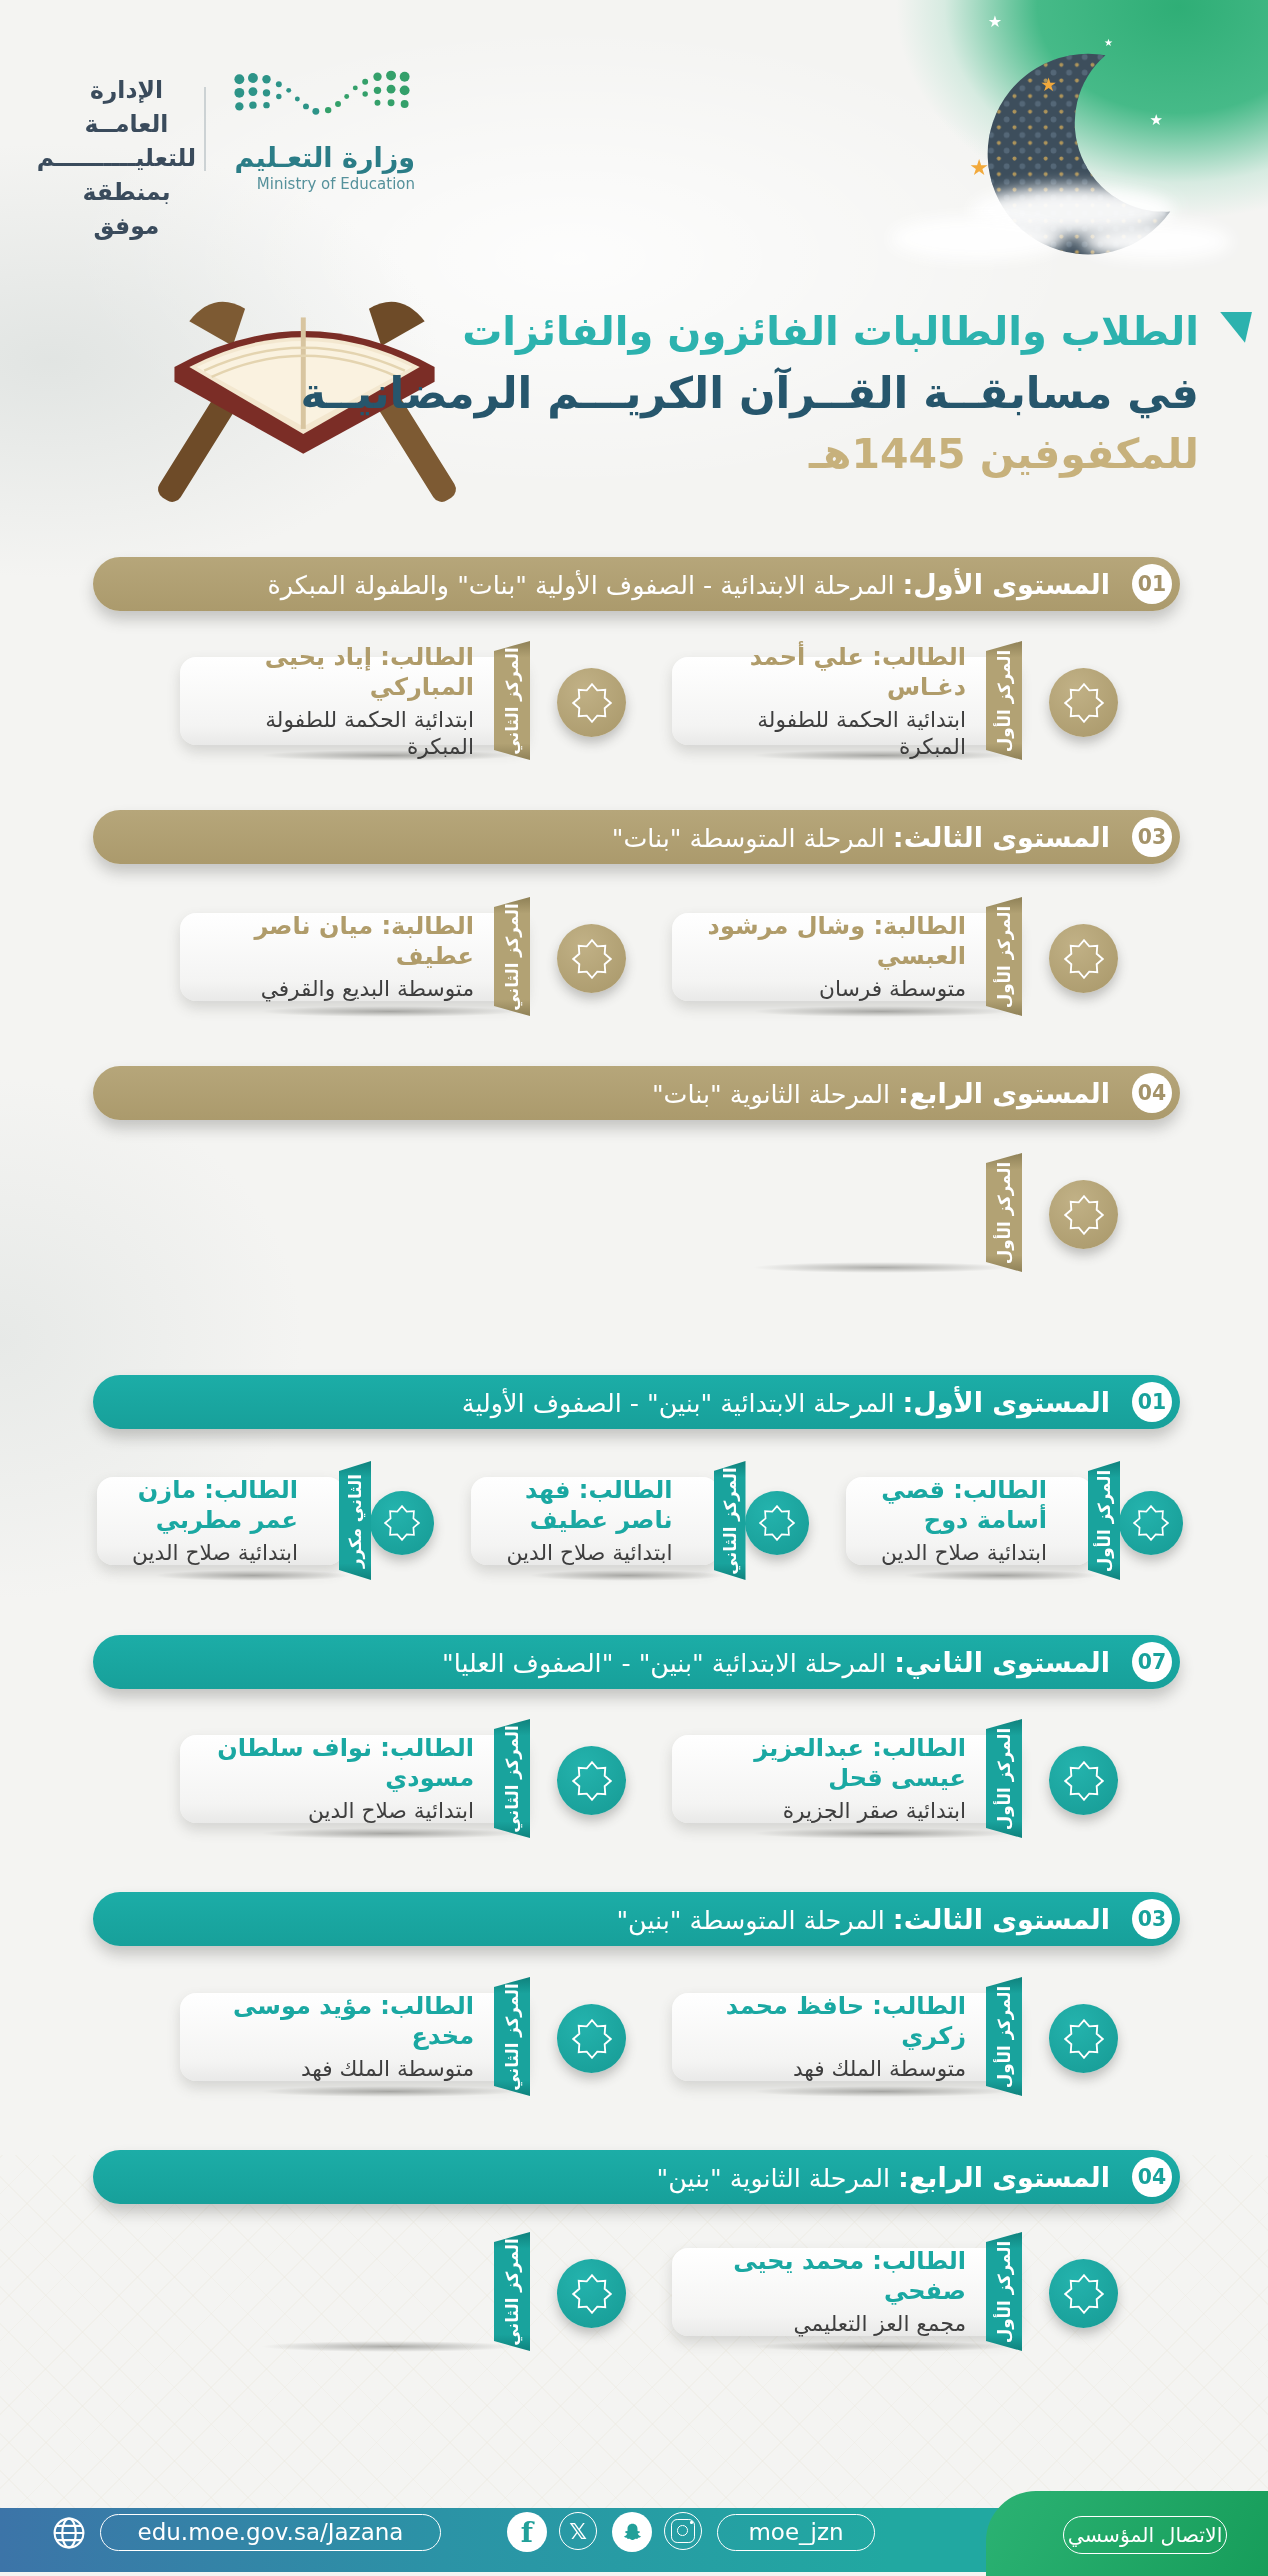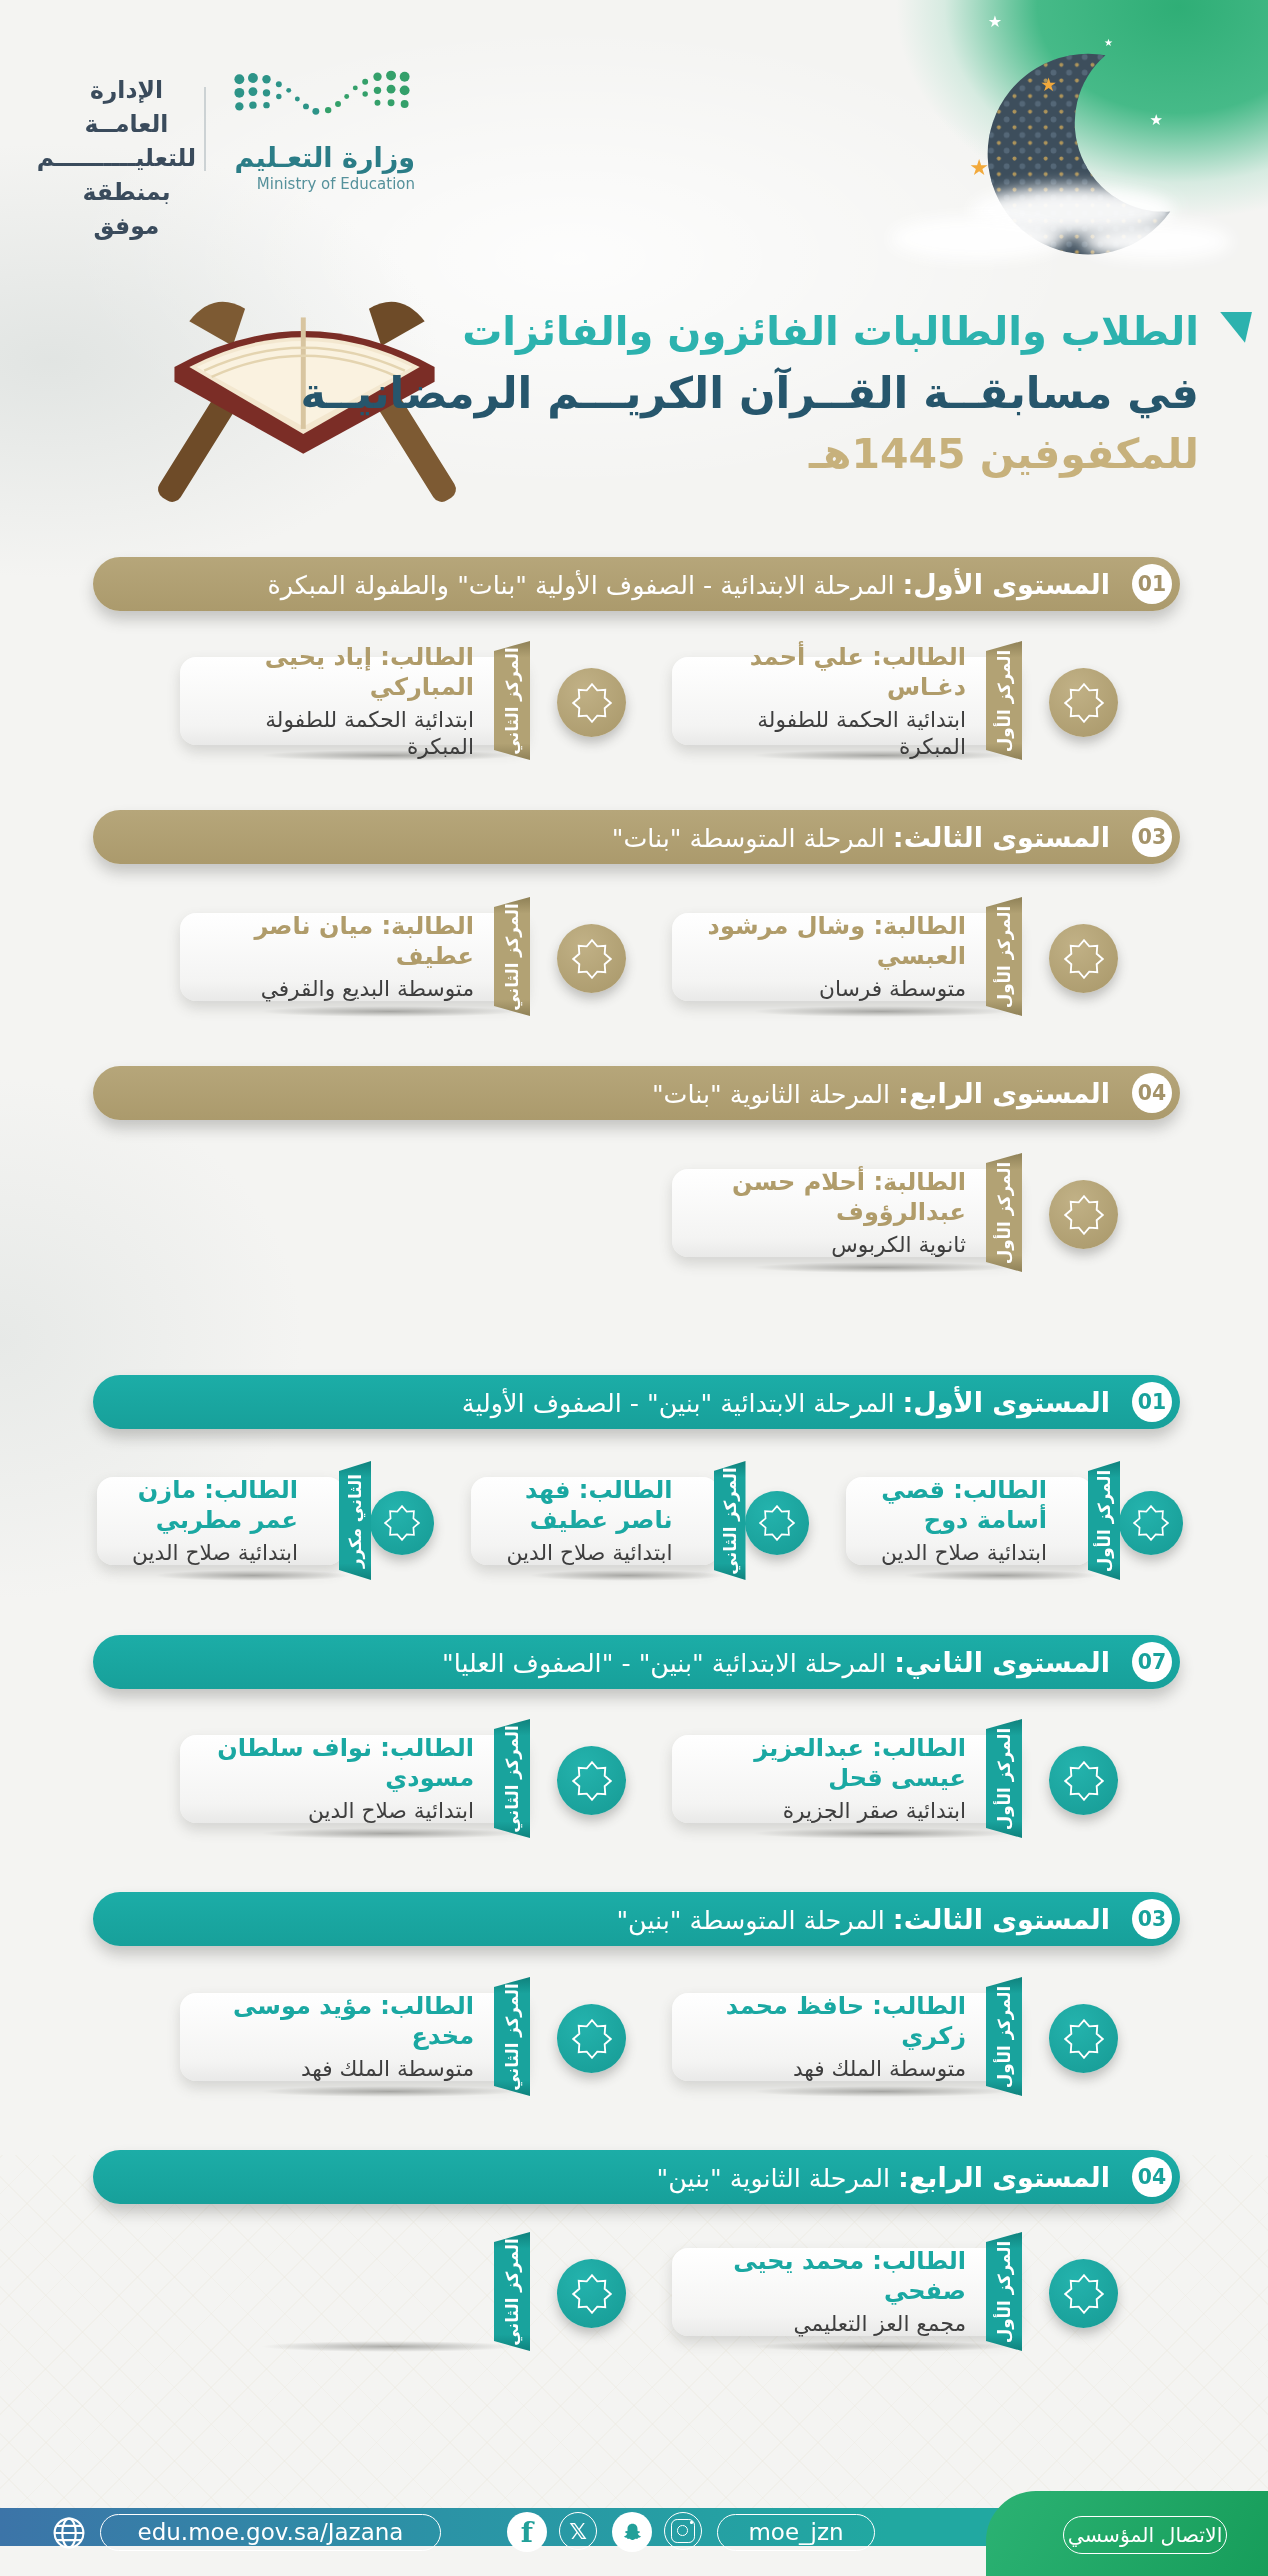--- a/index.html
+++ b/index.html
@@ -90,21 +90,21 @@
     font-weight:bold;font-size:16.7px;letter-spacing:0.6px;}
 
   .unit .medal{position:absolute;right:0;top:27px;width:69px;height:69px;border-radius:50%;
     display:flex;align-items:center;justify-content:center;
     box-shadow:0 6.2px 11px rgba(70,70,65,.3);}
   .row.c3 .unit .medal{width:64px;height:64px;top:30px;}
   .gold-sec .medal{background:radial-gradient(circle at 38% 30%,#c1b186,#a89769);}
   .teal-sec .medal{background:radial-gradient(circle at 38% 30%,#24b3ad,#169a94);}
 
   
-  .footer-band{position:absolute;left:0;top:2508px;width:1268px;height:38px;direction:ltr;
+  .footer-band{position:absolute;left:0;top:2508px;width:1268px;height:64px;direction:ltr;
     background:linear-gradient(90deg,#3c74a8 0%,#2b93a6 35%,#21a8a1 70%,#21a8a1 100%);}
   .green-corner{position:absolute;right:0;top:2491px;width:282px;height:109px;direction:ltr;
     border-top-left-radius:50px;background:linear-gradient(120deg,#2bb273,#169c59);text-align:right;}
   .f-item{position:absolute;display:flex;align-items:center;justify-content:center;color:#fff;}
   .f-pill{border:1.9px solid #fff;border-radius:22px;font-size:23px;}
   .globe{left:50px;top:6.2px;width:37px;height:37px;}
   .url-pill{left:100px;top:5.6px;width:339px;height:35px;}
   .soc{top:4.3px;width:40px;height:40px;border-radius:50%;}
   .soc.solid{background:#fff;color:#21a099;}
   .soc.outline{border:1.9px solid #fff;width:36px;height:36px;}
@@ -288,24 +288,20 @@
       </div>
   </div>
 </div>
 
 <div class="pill gold" style="top:1066px">
   <span class="badge">04</span>
   <span class="lbl"><b>المستوى الرابع:</b><span> المرحلة الثانوية "بنات"</span></span>
 </div>
 <div class="row c1 gold-sec" style="top:1153px">
   <div class="unit">
-    <div class="card">
-      <div class="name">الطالبة: أحلام حسن عبدالرؤوف</div>
-      <div class="school">ثانوية الكربوس</div>
-    </div>
     <div class="ribbon">
         <span>المركز الأول</span>
       </div>
     <div class="medal">
         <svg width="40" height="40" viewBox="0 0 64 64">
           <polygon points="62,32 52.3,40.4 53.2,53.2 40.4,52.3 32,62 23.6,52.3 10.8,53.2 11.7,40.4 2,32 11.7,23.6 10.8,10.8 23.6,11.7 32,2 40.4,11.7 53.2,10.8 52.3,23.6" fill="none" stroke="#fff" stroke-width="3"></polygon>
         </svg>
       </div>
   </div>
 </div>

